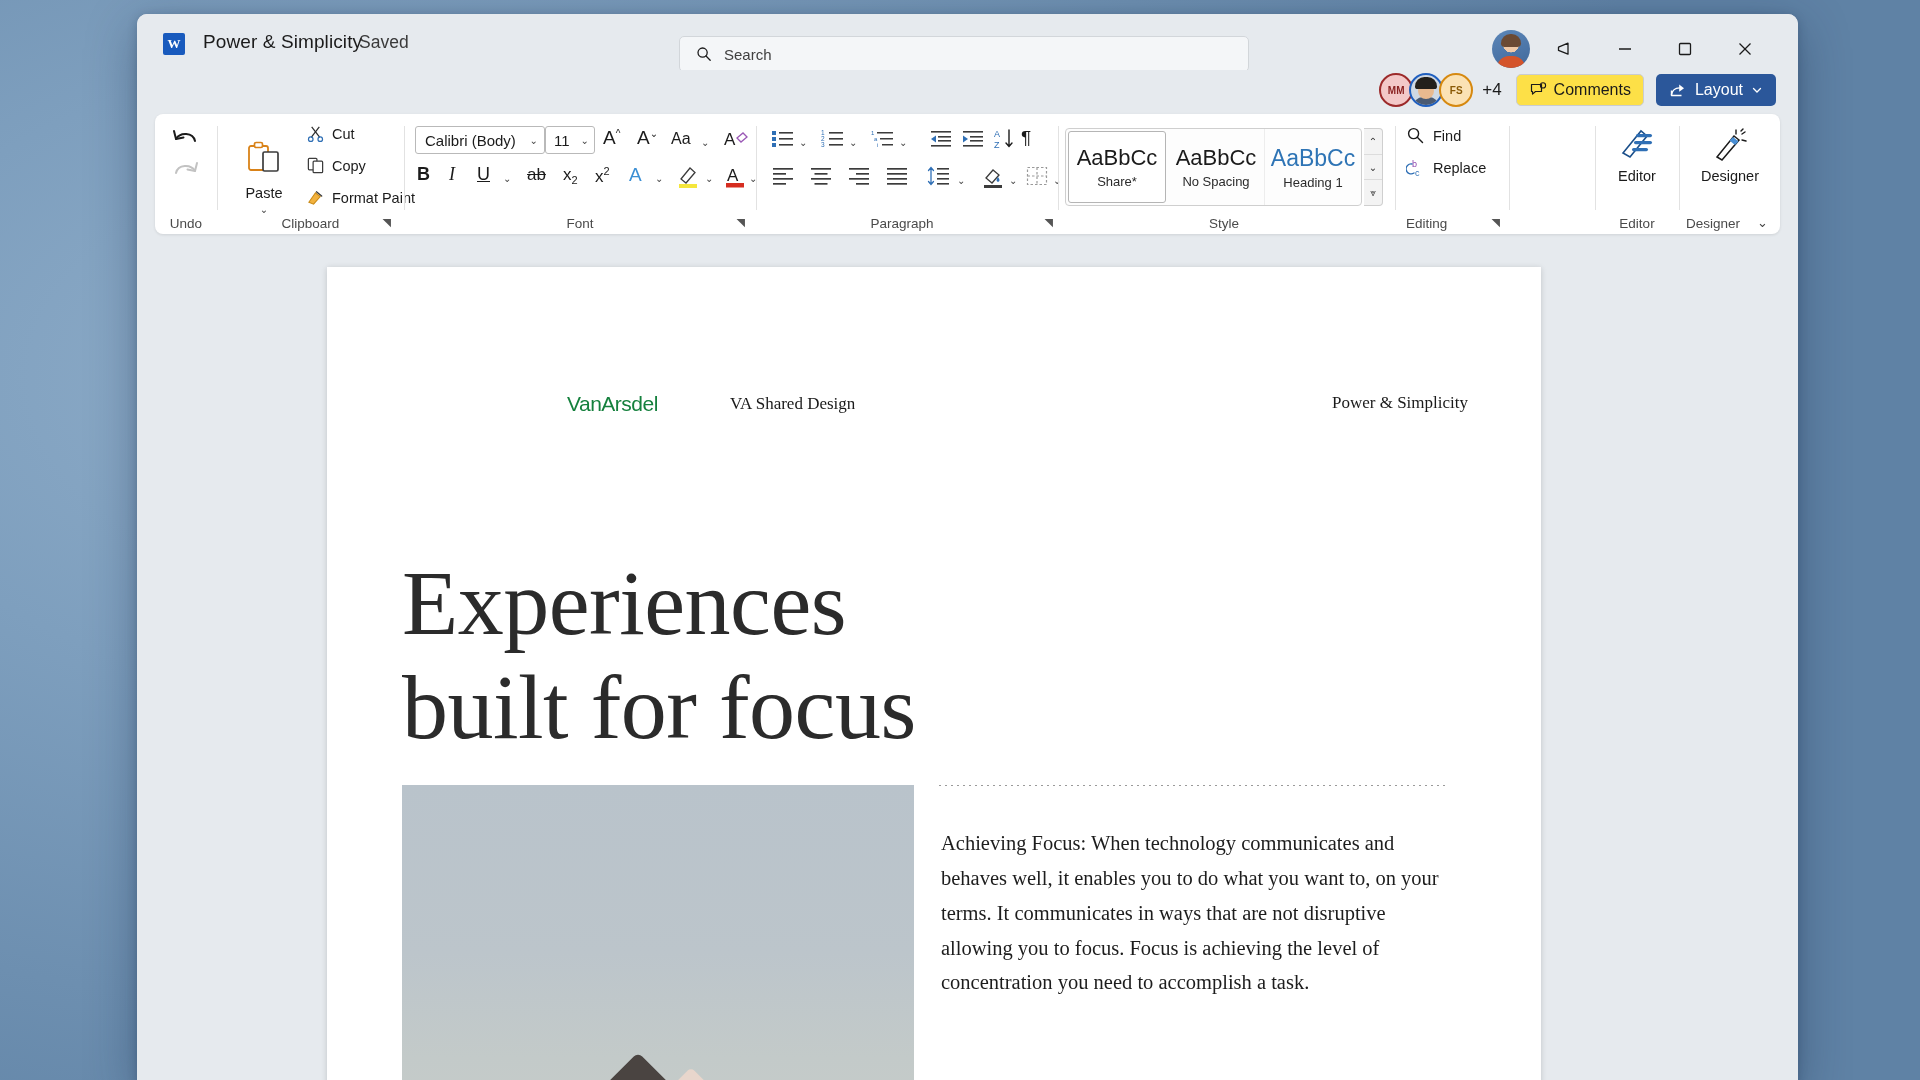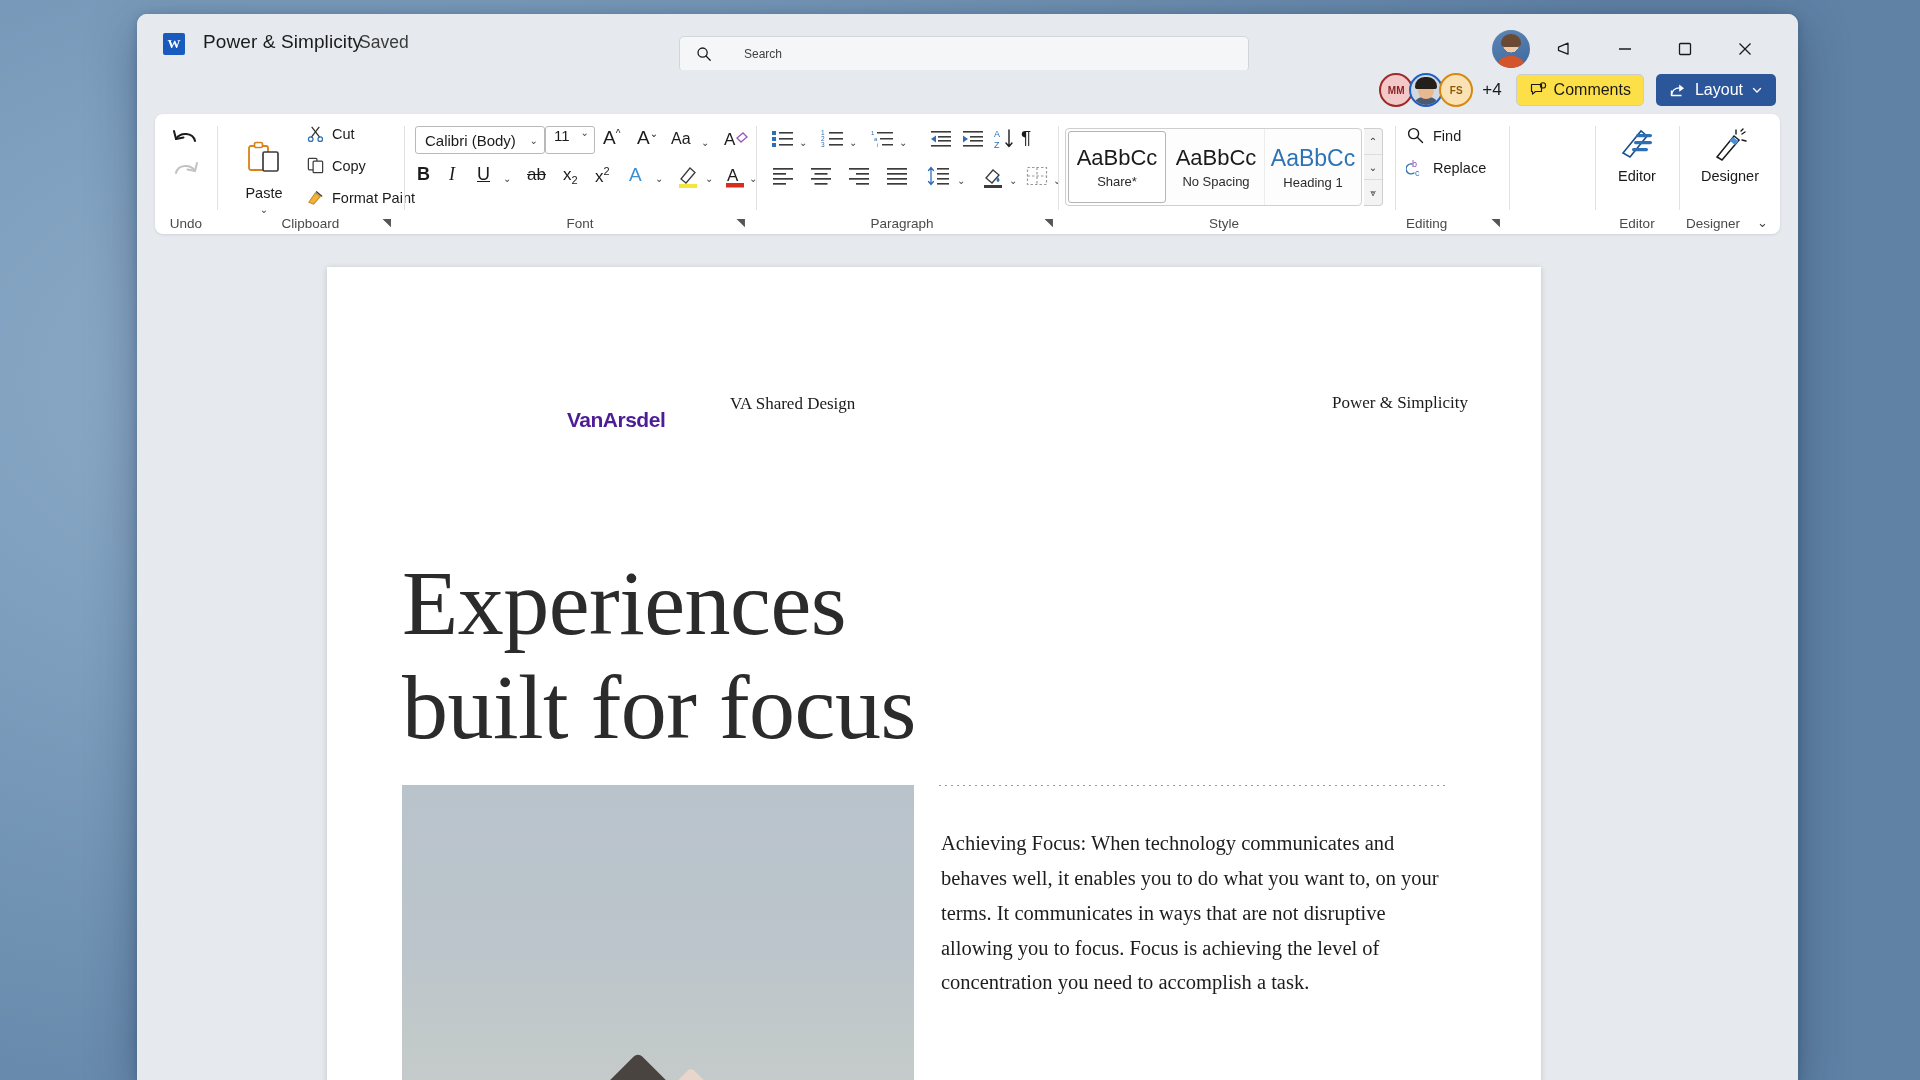--- a/index.html
+++ b/index.html
@@ -34,22 +34,22 @@
     position:absolute; left:222px; top:18px; font-size:17.5px; color:#3a3a3a;
     white-space:nowrap;
   }
   #search-box{
     position:absolute; left:542px; top:22px; width:570px; height:36px;
     background:#f4f6f8; border:1px solid #d2d6da; border-radius:5px;
     display:flex; align-items:center; padding-left:16px; gap:10px;
   }
   #search-box .s-ico{ width:16px; height:16px; display:block; }
   #search-box input{
-    border:0; background:transparent; outline:none; font-size:12px;
-    color:#6d28d9; font-family:"Liberation Sans", sans-serif; width:480px;margin-left:20px;
+    border:0; background:transparent; outline:none; font-size:15px;
+    color:#6d28d9; font-family:"Liberation Sans", sans-serif; width:480px;
   }
   #search-box input::placeholder{ color:#404040; }
   #me-avatar{
     position:absolute; right:268px; top:16px; width:38px; height:38px;
     border-radius:50%; overflow:hidden;
     background:radial-gradient(circle at 50% 38%, #f0c9a8 0 26%, transparent 27%),
                linear-gradient(160deg,#5b86b8,#41699b);
   }
   #me-avatar .hair{ position:absolute; left:9px; top:4px; width:20px; height:13px; background:#6b4a34; border-radius:10px 10px 4px 4px;}
   #me-avatar .body{ position:absolute; left:5px; top:26px; width:28px; height:16px; background:#d4542b; border-radius:12px 12px 0 0;}
@@ -134,22 +134,22 @@
   #style-scroll div{ flex:1; display:flex; align-items:center; justify-content:center; font-size:10px; color:#333; border-bottom:1px solid #dcdcdc;}
   #style-scroll div:last-child{ border-bottom:0; }
   #ribbon-collapse{ position:absolute; right:12px; bottom:4px; font-size:13px; color:#444; }
   
   #doc-scroll{ position:absolute; left:0; top:234px; right:0; bottom:0; background:#e6eaee; }
   #page{
     position:absolute; left:190px; top:19px; width:1214px; height:1000px;
     background:#fff; box-shadow:0 1px 6px rgba(0,0,0,.16);
   }
   #hdr-logo{
-    position:absolute; left:240px; top:125px; font-size:21px; font-weight:700;
-    letter-spacing:-.5px; color:#4c1d95; font-family:"Liberation Sans", sans-serif;margin-top:16px;
+    position:absolute; left:240px; top:125px; font-size:21px; font-weight:400;
+    letter-spacing:-.5px; color:#15803d; font-family:"Liberation Sans", sans-serif;
   }
   #hdr-sub{ position:absolute; left:403px; top:127px; font-size:17px; color:#1a1a1a; font-family:"Liberation Serif", serif;}
   #hdr-right{ position:absolute; right:73px; top:126px; font-size:17px; color:#1a1a1a; font-family:"Liberation Serif", serif;}
   #headline{
     position:absolute; left:75px; top:285px; width:1000px;
     font-family:"Liberation Serif", serif; font-size:92px; line-height:1.13;
     color:#2b2b2b; letter-spacing:-.5px;
   }
   #doc-photo{
     position:absolute; left:75px; top:518px; width:512px; height:400px;
@@ -315,21 +315,21 @@
       <div class="dlg" style="right:12px;">◥</div>
     </div>
     <div class="grp-sep" style="left:249px;"></div>
 
     <div class="grp" style="left:250px; width:350px;">
 
       <div class="btn-i" style="left:10px; top:12px; width:130px; height:28px; border:1px solid #b9b9b9; border-radius:3px; background:#fff; display:flex; align-items:center; padding:0 6px 0 9px;">
         <span style="font-size:15px; color:#1b1b1b; flex:1;">Calibri (Body)</span>
         <span class="chev">⌄</span>
       </div>
-      <div class="btn-i" style="left:140px; top:12px; width:50px; height:28px; border:1px solid #b9b9b9; border-radius:3px; background:#fff; display:flex; padding:0 5px 0 8px;">
+      <div class="btn-i" style="left:140px; top:12px; width:50px; height:28px; border:1px solid #b9b9b9; border-radius:3px; background:#fff; display:flex; align-items:center; padding:0 5px 0 8px;">
         <span style="font-size:15px; color:#1b1b1b; flex:1;">11</span>
         <span class="chev">⌄</span>
       </div>
       <div class="btn-i" style="left:198px; top:13px; font-size:19px; color:#1b1b1b;">A<sup style="font-size:10px;">^</sup></div>
       <div class="btn-i" style="left:232px; top:13px; font-size:19px; color:#1b1b1b;">A<sup style="font-size:10px;">⌄</sup></div>
       <div class="btn-i" style="left:266px; top:16px; font-size:16px; color:#1b1b1b;">Aa</div>
       <div class="btn-i" style="left:296px; top:18px;"><span class="chev">⌄</span></div>
       <div class="btn-i" style="left:318px; top:13px;">
         <svg width="26" height="24" viewBox="0 0 26 24">
           <text x="1" y="18" font-size="17" fill="#1b1b1b" font-family="Liberation Sans">A</text>

